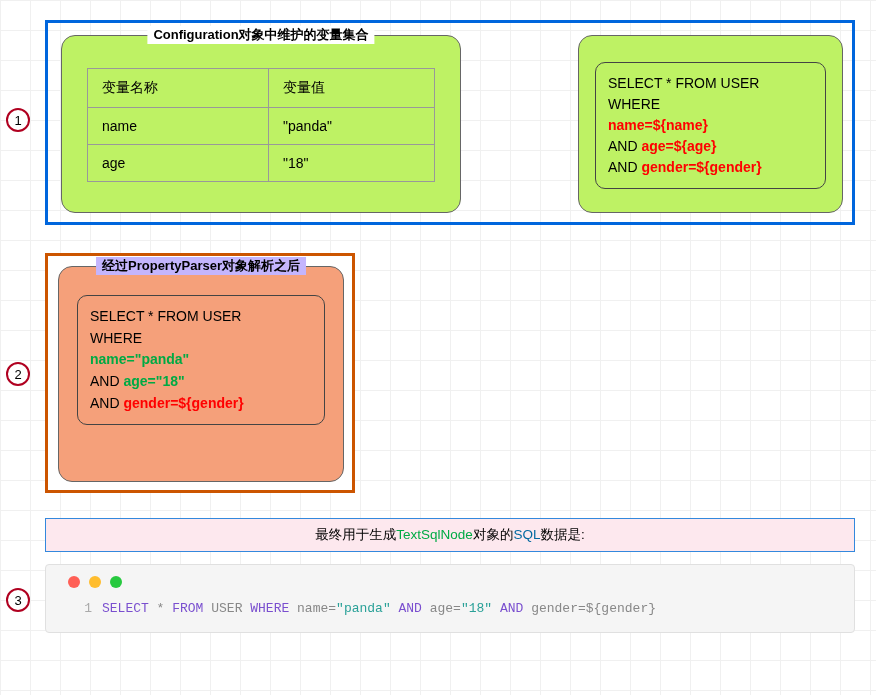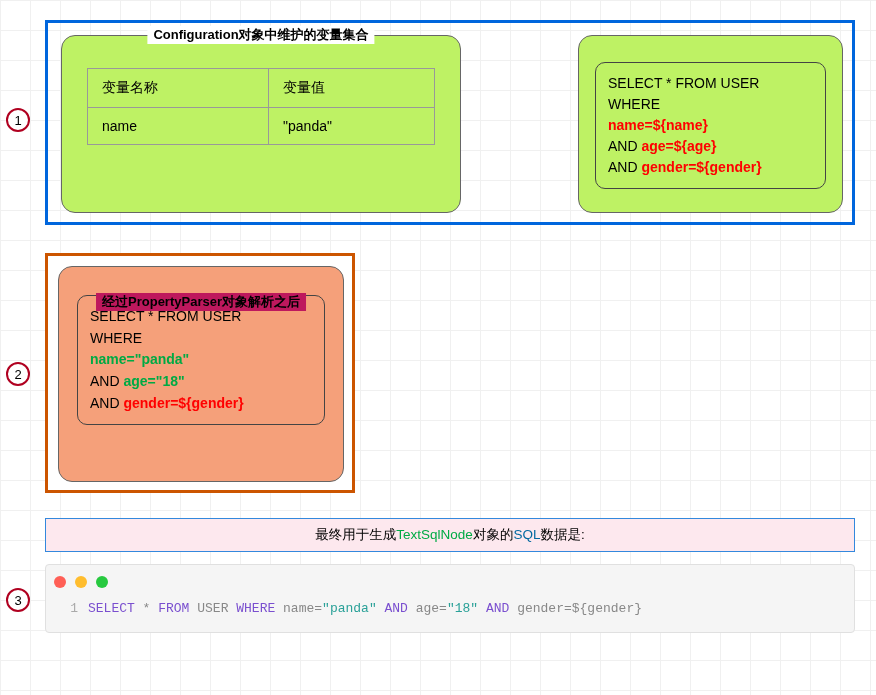--- a/index.html
+++ b/index.html
@@ -89,21 +89,21 @@
 .parsed-panel {
   position: absolute;
   left: 10px;
   top: 10px;
   width: 286px;
   height: 216px;
   border: 1px solid #666;
   border-radius: 14px;
   background: #f5a07a;
 }
-.parsed-panel .panel-title { background: #be185d; margin-top: 36px; }
+.parsed-panel .panel-title { background: #c4b5fd; }
 .parsed-box {
   margin: 28px 18px 0 18px;
   border: 1px solid #444;
   border-radius: 10px;
   padding: 10px 12px;
   line-height: 1.55;
   background: #f5a07a;
 }
 .section3 {
   position: absolute;
@@ -116,21 +116,21 @@
   background: #fde8ee;
   text-align: center;
   padding: 7px 0;
   font-size: 13.5px;
   margin-bottom: 12px;
 }
 .code-block {
   background: #f5f5f5;
   border: 1px solid #e0e0e0;
   border-radius: 4px;
-  padding: 10px 14px 16px 8px;
+  padding: 10px 14px 16px 22px;
 }
 .dots { margin-bottom: 10px; }
 .dot { display: inline-block; width: 12px; height: 12px; border-radius: 50%; margin-right: 5px; }
 .dot-r { background: #ff5f56; }
 .dot-y { background: #ffbd2e; }
 .dot-g { background: #27c93f; }
 .code-line {
   font-family: "Courier New", Consolas, monospace;
   font-size: 13px;
   color: #888;
@@ -161,20 +161,24 @@
     <table class="vars-table">
       <tbody>
           <tr>
         <td>变量名称</td>
         <td>变量值</td>
       </tr>
       <tr>
         <td>name</td>
         <td>"panda"</td>
       </tr>
+      <tr>
+        <td>age</td>
+        <td>"18"</td>
+      </tr>
     </tbody>
       </table>
   </div>
 
   <div class="panel sql-panel">
     <div class="sql-box">
       <div class="sql-line">SELECT * FROM USER</div>
       <div class="sql-line">WHERE</div>
       <div class="sql-line"><span class="red">name=${name}</span></div>
       <div class="sql-line"><span>AND </span><span class="red">age=${age}</span></div>

